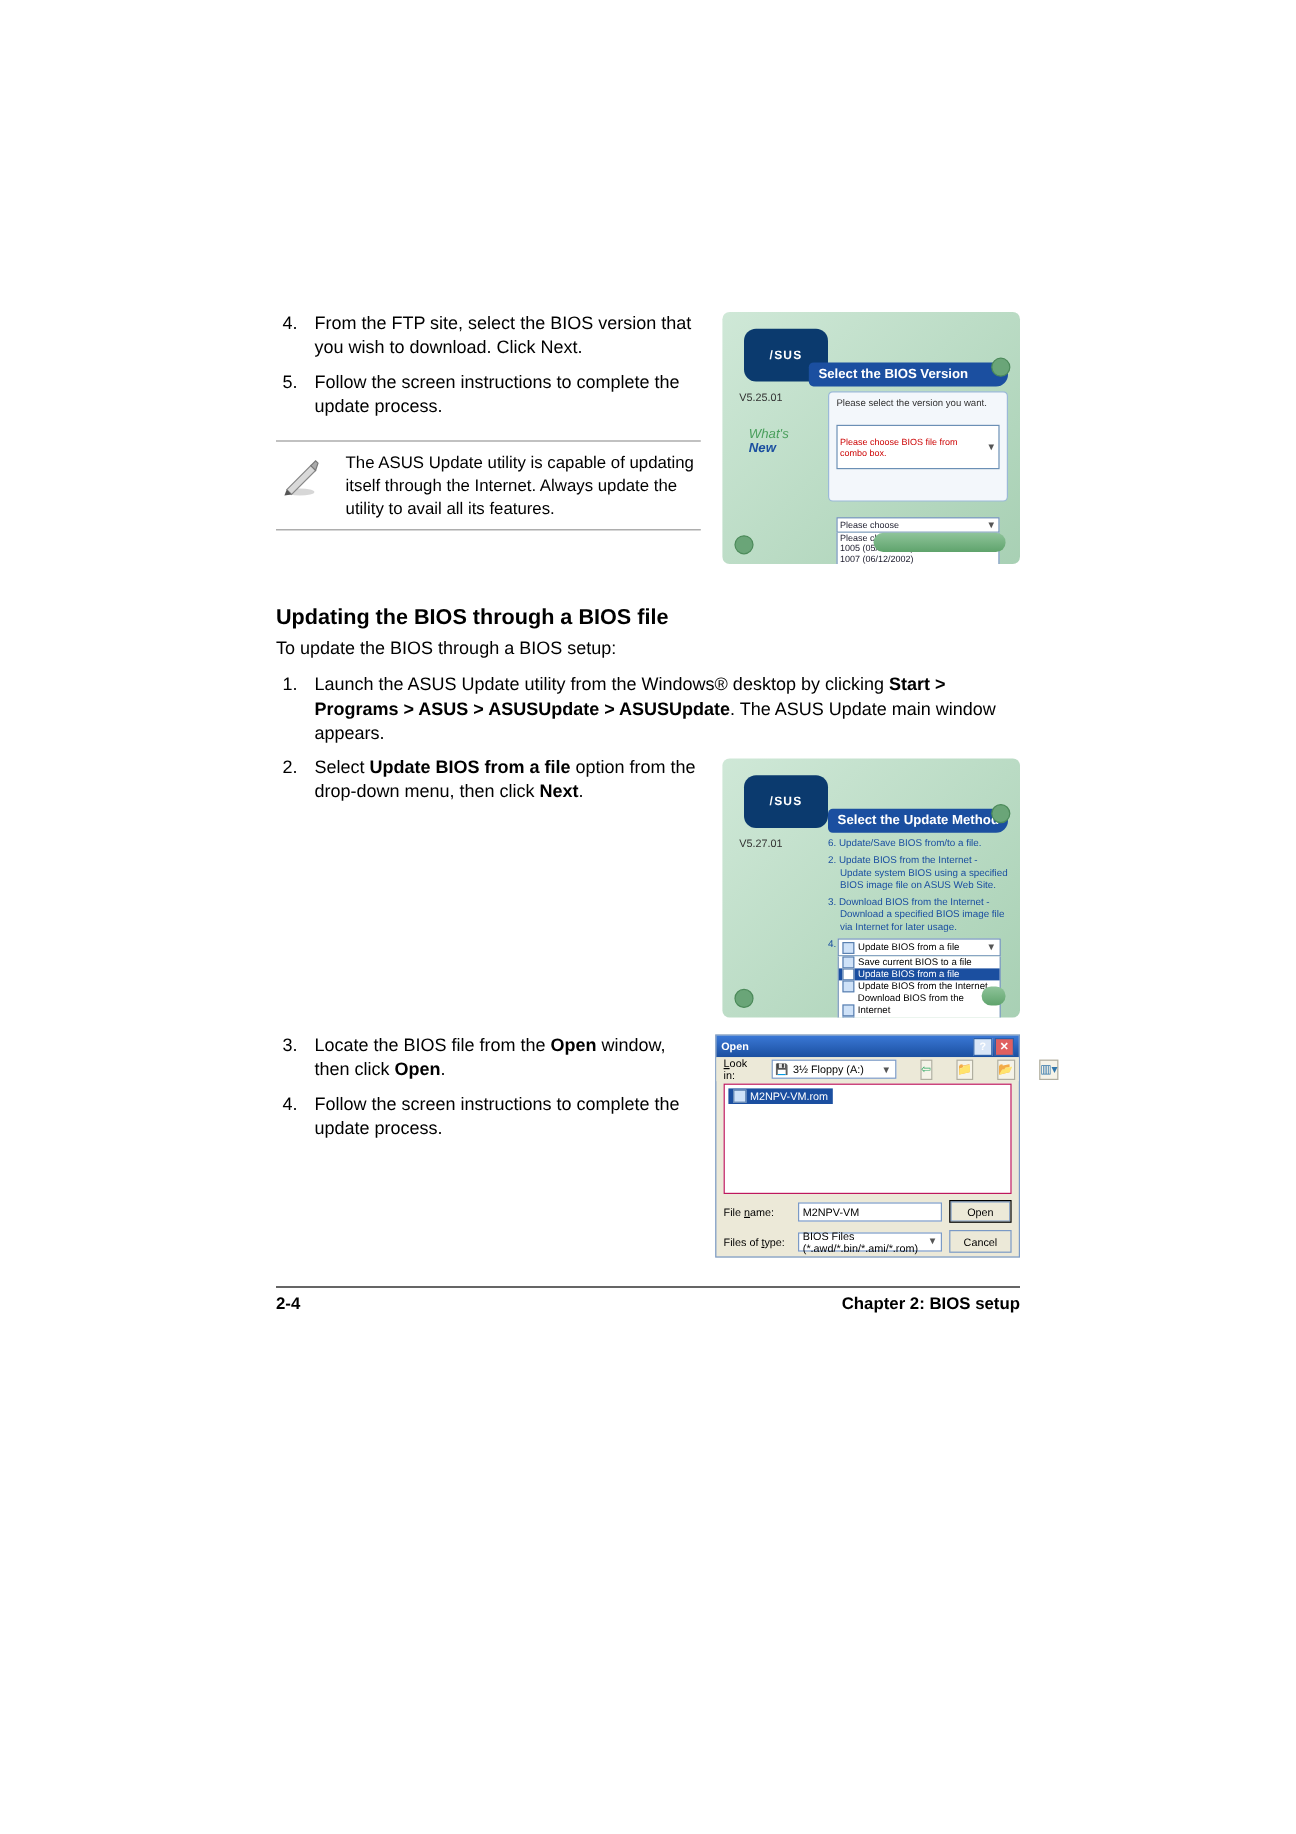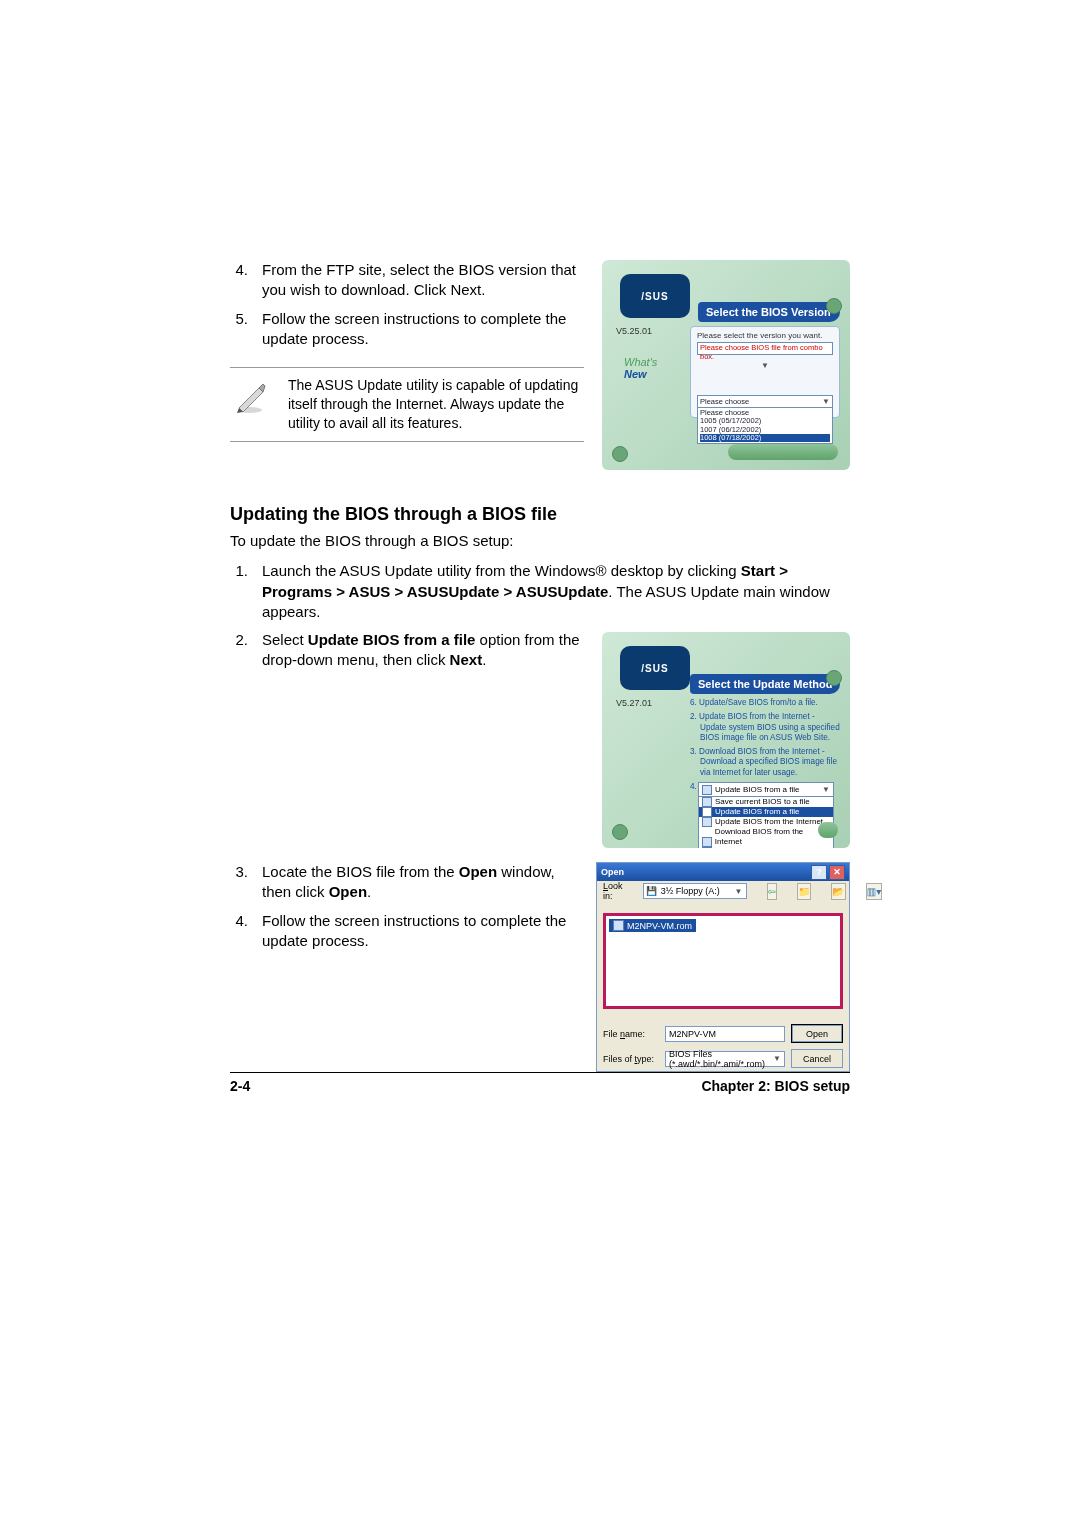--- a/index.html
+++ b/index.html
@@ -64,24 +64,24 @@
     font-size: 15px;
     line-height: 1.35;
     margin: 0 0 10px 0;
   }
   .b { font-weight: bold; }
 
   
   .shot1 { width: 248px; height: 210px; background: linear-gradient(135deg,#cfe8d7,#a8d0b4); border-radius: 6px; position: relative; overflow:hidden; }
   .shot1 .badge { position:absolute; left:18px; top:14px; width:70px; height:44px; background:#0b3a6e; border-radius:10px; display:flex; align-items:center; justify-content:center; color:#fff; font-weight:bold; font-size:10px; letter-spacing:1px;}
   .shot1 .ver { position:absolute; left:14px; top:66px; font-size:9px; color:#333; }
-  .shot1 .title-bar { position:absolute; left:96px; top:42px; right:10px; height:20px; background:#1b4fa0; border-radius:4px 10px 10px 4px; color:#fff; font-weight:bold; font-size:11px; display:flex; align-items:center; padding-left:8px;}
+  .shot1 .title-bar { position:absolute; left:72px; top:42px; right:10px; height:20px; background:#1b4fa0; border-radius:4px 10px 10px 4px; color:#fff; font-weight:bold; font-size:11px; display:flex; align-items:center; padding-left:8px;}
   .shot1 .panel { position:absolute; left:88px; top:66px; right:10px; height:92px; background:#f3f7fb; border:1px solid #9bb9d8; border-radius:4px; font-size:8px; color:#223; padding:4px 6px; box-sizing:border-box;}
   .shot1 .panel .msg {color:#333;}
-  .shot1 .panel .combo { margin-top:2px; height:11px; border:1px solid #6b8fb5; background:#fff; color:#c00; font-size:7.5px; padding:0 2px; display:flex; align-items:center; justify-content:space-between;flex-direction:column;}
+  .shot1 .panel .combo { margin-top:14px; height:11px; border:1px solid #6b8fb5; background:#fff; color:#c00; font-size:7.5px; padding:12px 2px; display:flex; align-items:center; justify-content:space-between;}
   .shot1 .panel .combo2 { margin-top:40px; height:11px; border:1px solid #6b8fb5; background:#fff; font-size:7.5px; padding:0 2px; display:flex; align-items:center; justify-content:space-between;}
   .shot1 .panel .droplist { margin-top:0; border:1px solid #6b8fb5; border-top:none; background:#fff; font-size:7.5px; line-height:1.1; padding:1px 2px;}
   .shot1 .panel .droplist .sel { background:#1b4fa0; color:#fff; }
   .shot1 .whats { position:absolute; left:22px; top:96px; font-size:11px; font-style:italic;}
   .shot1 .whats .w1{color:#4a9f5c;} .shot1 .whats .w2{color:#1b4fa0; font-weight:bold;}
   .shot1 .btn { position:absolute; right:12px; bottom:10px; width:110px; height:16px; background:linear-gradient(#8fc49a,#5fa36c); border-radius:8px;}
   .shot1 .circ { position:absolute; background:#6aa578; border-radius:50%; border:1px solid #4c8a5a;}
   .shot1 .c1{width:14px;height:14px;right:8px;top:38px;}
   .shot1 .c2{width:14px;height:14px;left:10px;bottom:8px;}
 
@@ -107,21 +107,21 @@
   
   .shot3 { width: 252px; font-size:9px; background:#ece9d8; border:1px solid #7b9ac6; }
   .shot3 .tb { height:18px; background:linear-gradient(#3a78d6,#1b4fa0); color:#fff; font-weight:bold; display:flex; align-items:center; justify-content:space-between; padding:0 4px;}
   .shot3 .tb .btns{display:flex;gap:2px;}
   .shot3 .tb .wbtn{width:14px;height:13px;background:#d9e6f7;border:1px solid #2c5fa8;display:flex;align-items:center;justify-content:center;font-size:9px;}
   .shot3 .tb .close{background:#e06060;color:#fff;}
   .shot3 .toolbar{height:20px;display:flex;align-items:center;gap:20px;padding:0 6px;background:#ece9d8;}
   .shot3 .toolbar .lbl{font-size:9px;}
   .shot3 .toolbar .dd{flex:0 0 96px;height:14px;border:1px solid #7b9ac6;background:#fff;display:flex;align-items:center;justify-content:space-between;padding:0 3px;font-size:9px;}
   .shot3 .toolbar .tbtn{width:15px;height:15px;border:1px solid #b0aea0;background:#f5f3e8;display:flex;align-items:center;justify-content:center;font-size:10px;color:#3a6;}
-  .shot3 .area{height:84px;background:#fff;border:3px solid #be185d;margin:12px 6px;padding:3px;}
+  .shot3 .area{height:84px;background:#fff;border:1px solid #be185d;margin:2px 6px;padding:3px;}
   .shot3 .area .file{display:inline-flex;align-items:center;gap:3px;background:#1b4fa0;color:#fff;padding:0 4px;font-size:9px;height:13px;}
   .shot3 .frow{display:flex;align-items:center;gap:6px;padding:3px 6px;}
   .shot3 .frow .lbl{flex:0 0 56px;font-size:9px;}
   .shot3 .frow .inp{flex:1;height:14px;border:1px solid #7b9ac6;background:#fff;font-size:9px;padding:0 3px;display:flex;align-items:center;justify-content:space-between;}
   .shot3 .frow .dbtn{flex:0 0 50px;height:17px;border:1px solid #7b9ac6;background:#ece9d8;font-size:9px;display:flex;align-items:center;justify-content:center;}
   .shot3 .frow .dbtn.def{border:1px solid #000; box-shadow:inset 0 0 0 1px #7b9ac6;}
 
   .footer-line {
     position: absolute;
     left: 230px;

